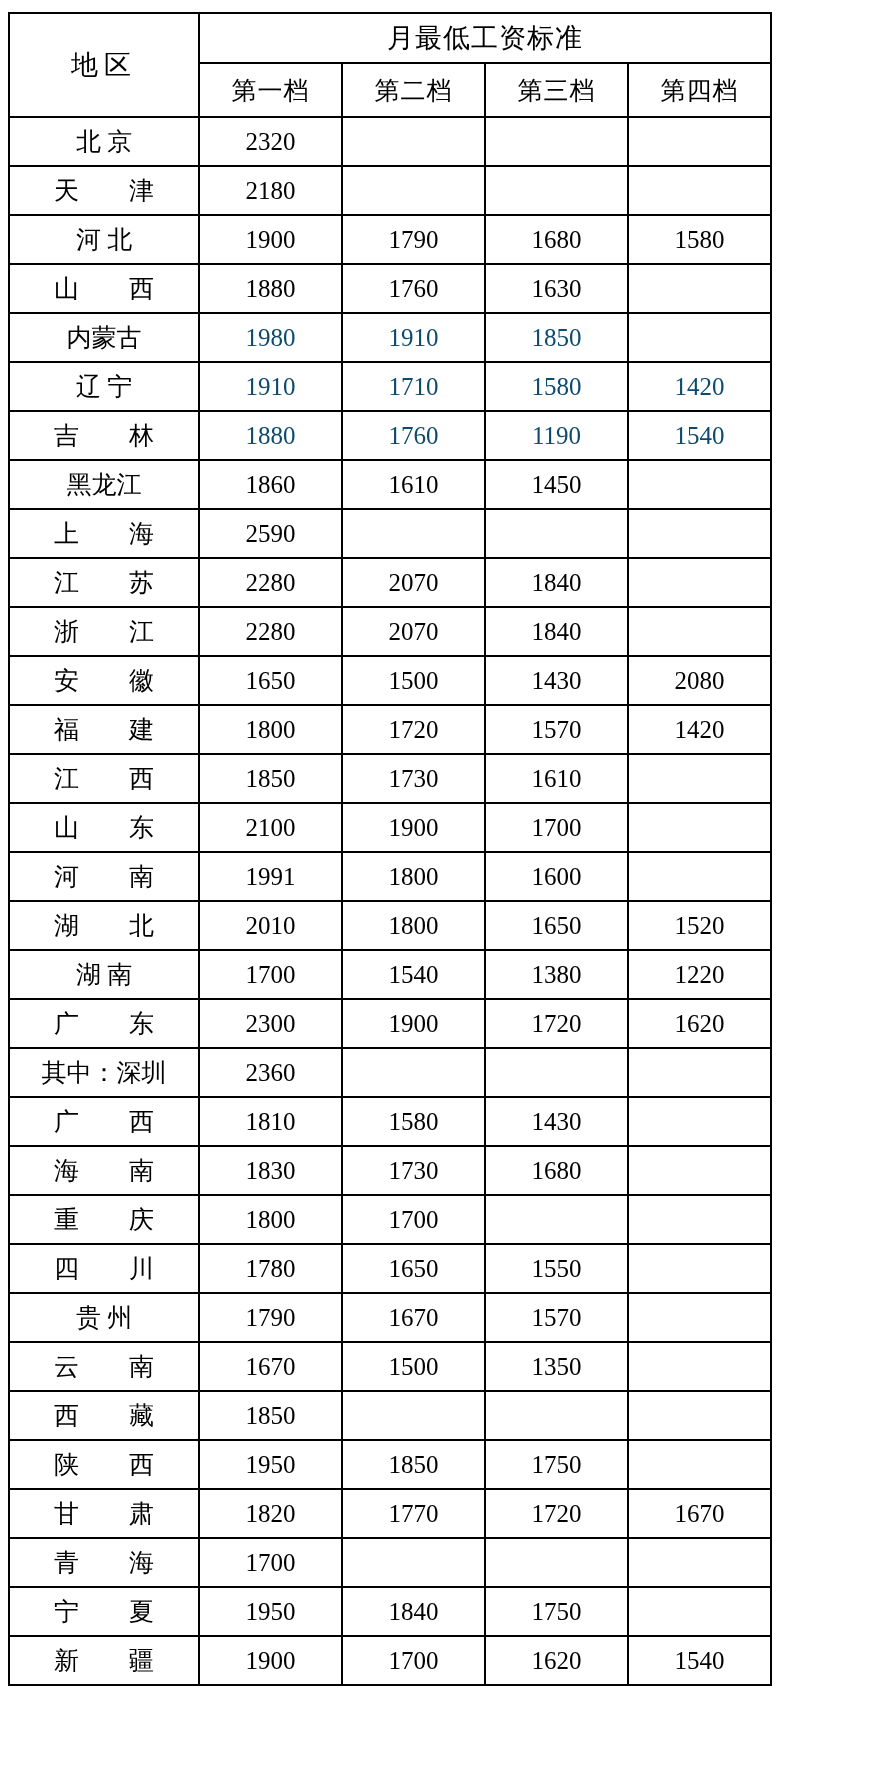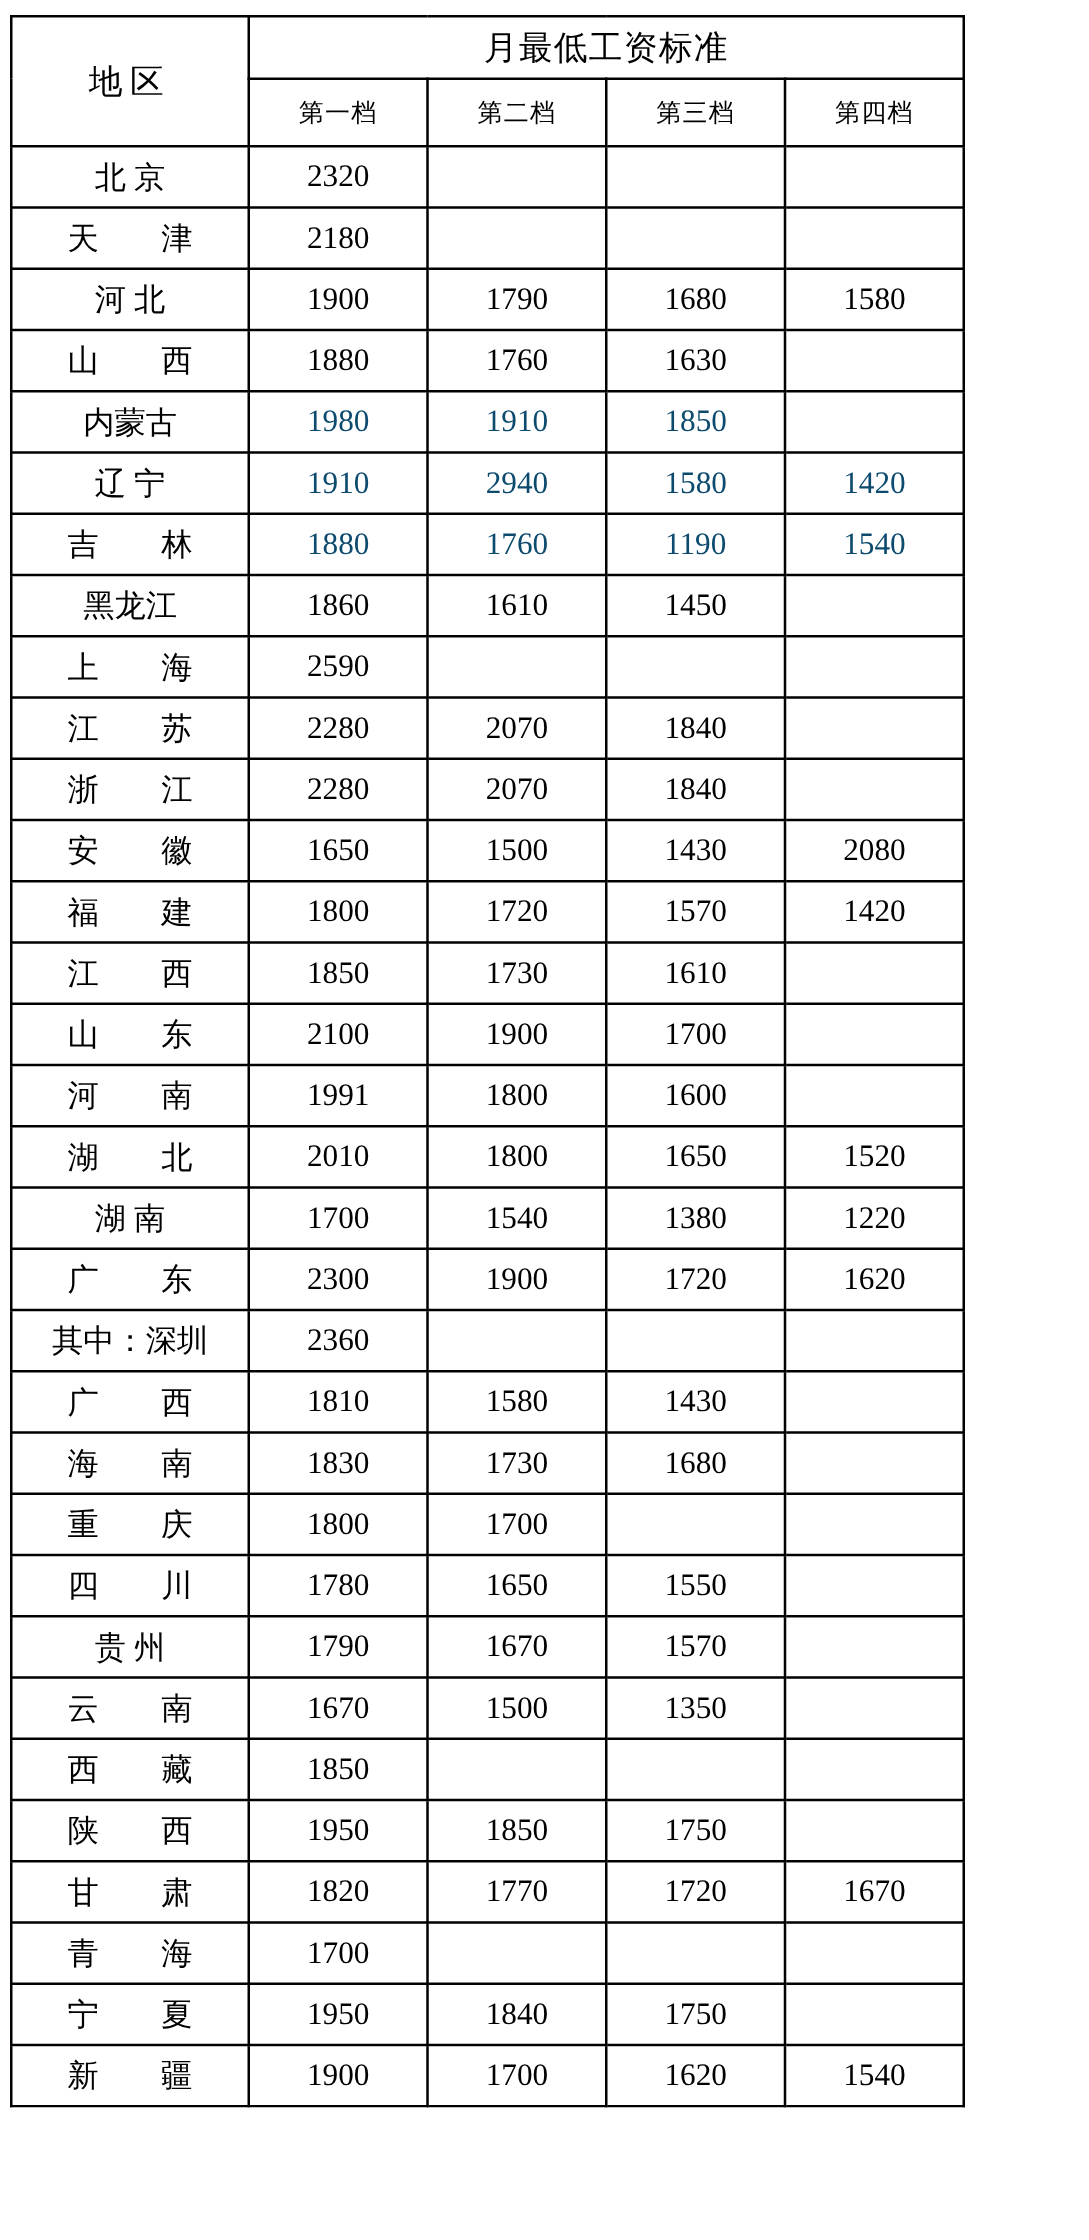--- a/index.html
+++ b/index.html
@@ -42,21 +42,21 @@
     height: 102px;
     letter-spacing: 6px;
   }
   .hdr-title {
     font-size: 27px;
     height: 48px;
     letter-spacing: 1px;
     font-family: Liberation Mono, monospace;
   }
   .hdr-tier {
-    font-size: 20px;
+    font-size: 25px;
     height: 52px;
     letter-spacing: 1px;
   }
   td.region {
     font-size: 25px;
     height: 47px;
     white-space: nowrap;
     font-family: Liberation Serif, serif;
   }
   td.val {
@@ -127,21 +127,21 @@
         <tr>
           <td class="region">内蒙古</td>
           <td class="val muted">1980</td>
           <td class="val muted">1910</td>
           <td class="val muted">1850</td>
           <td class="val muted"></td>
         </tr>
         <tr>
           <td class="region bold">辽 宁</td>
           <td class="val muted">1910</td>
-          <td class="val muted">2940</td>
+          <td class="val muted">1710</td>
           <td class="val muted">1580</td>
           <td class="val muted">1420</td>
         </tr>
         <tr>
           <td class="region">吉　　林</td>
           <td class="val muted">1880</td>
           <td class="val muted">1760</td>
           <td class="val muted">1190</td>
           <td class="val muted">1540</td>
         </tr>

